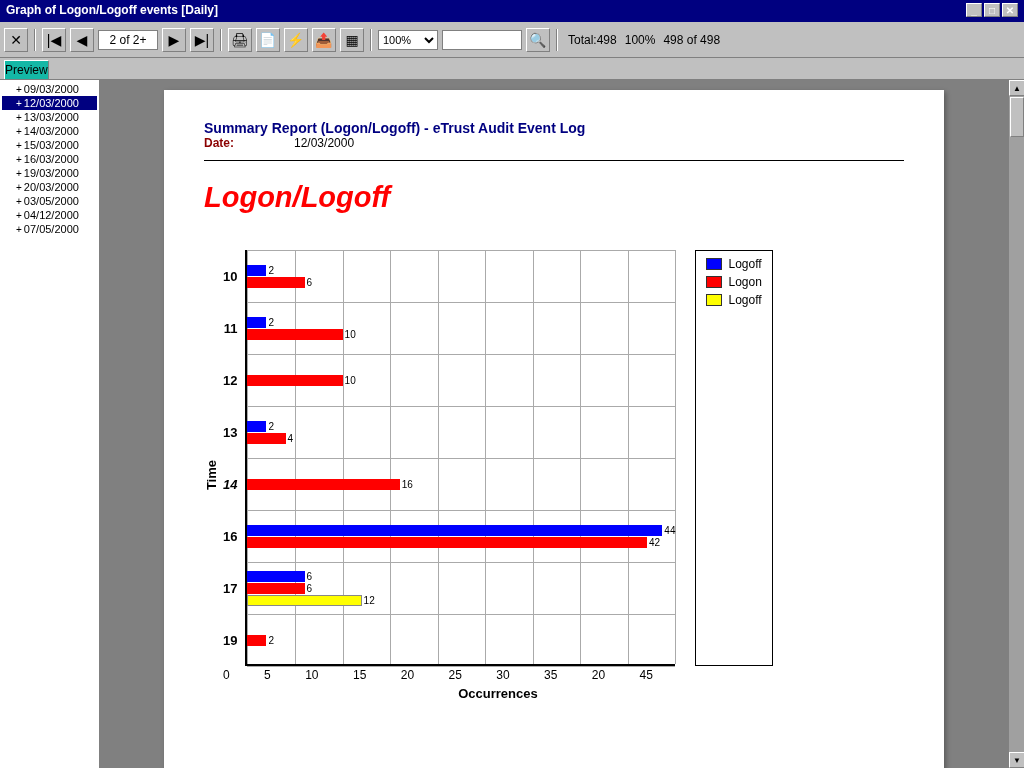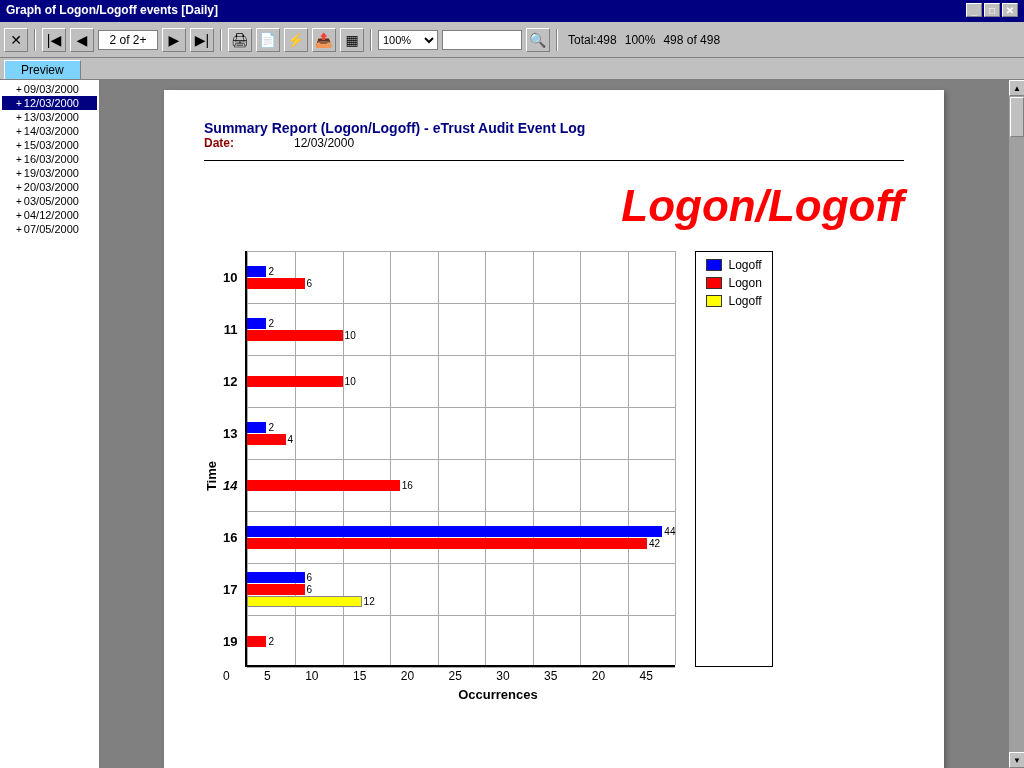--- a/index.html
+++ b/index.html
@@ -63,25 +63,25 @@
     .find-input {
       width: 80px; height: 20px;
       border: 1px solid #808080;
       background: white;
       font-size: 11px;
     }
     .status-text { font-size: 12px; margin-left: 4px; }
 
     
     .preview-tab {
-      background: #7dd3fc;
+      background: #14b8a6;
       border-top: 1px solid #fff;
       border-left: 1px solid #fff;
       border-right: 1px solid #808080;
-      padding: 2px 16px;
+      padding: 2px 0;
       font-size: 12px;
       cursor: pointer;
       display: inline-block;
       margin-left: 4px;
       margin-top: 2px;
     }
 
     
     .main-area {
       display: flex;
@@ -156,25 +156,25 @@
       display: flex;
       align-items: center;
       margin-bottom: 20px;
       border-bottom: 1px solid black;
       padding-bottom: 10px;
     }
     .report-date-label { font-weight: bold; color: darkred; margin-right: 60px; }
     .report-date-value { color: black; }
 
     .chart-title {
-      font-size: 44px;
+      font-size: 29px;
       font-weight: bold;
       color: red;
-      text-align: right;
-      margin-bottom: 20px;
+      text-align: left;
+      margin-bottom: 36px;
       font-style: italic;
     }
 
     
     .chart-container {
       display: flex;
       align-items: flex-start;
       margin-top: 10px;
     }
 

